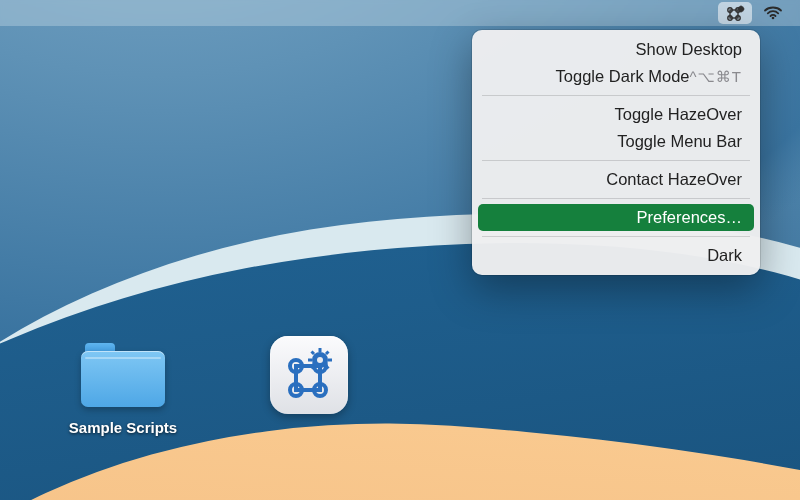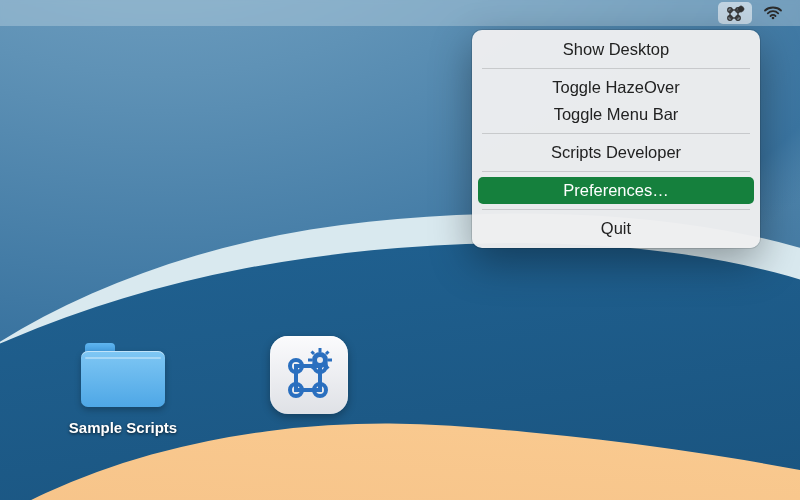--- a/index.html
+++ b/index.html
@@ -61,21 +61,21 @@
     width:288px;
     background:rgba(238,238,240,0.97);
     border-radius:10px;
     box-shadow:0 0 0 1px rgba(0,0,0,0.12), 0 14px 40px rgba(0,0,0,0.35);
     padding:6px;
     z-index:20;
     font-size:16.5px;
     color:#222;
   }
   .menu .item {
-    display:flex; align-items:center; justify-content:center;
+    display:flex; align-items:center; justify-content:flex-end;
     height:27px; padding:0 12px; border-radius:5px;
     white-space:nowrap;
   }
   .menu .item.highlight { background:#15803d; color:#fff; }
   .menu .sep { height:1px; background:rgba(0,0,0,0.14); margin:5px 4px; }
   .menu .accel { color:#8a8a8e; font-size:15px; letter-spacing:1px; }
 
   
   .icons { position:absolute; left:58px; top:338px; display:flex; gap:56px; z-index:5;justify-content:flex-end;}
   .dicon { width:130px; display:flex; flex-direction:column; align-items:center; gap:7px; }
@@ -151,38 +151,42 @@
         </g>
         <circle cx="10" cy="12" r="1.3" fill="#2b2b2b"></circle>
       </svg>
     </div>
   </div>
 
   <div class="menu">
     <div class="item">
       <span>Show Desktop</span>
     </div>
+    <div class="item">
+      <span>Toggle Dark Mode</span>
+      <span class="accel">^⌥⌘T</span>
+    </div>
     <div class="sep"></div>
     <div class="item">
       <span>Toggle HazeOver</span>
     </div>
     <div class="item">
       <span>Toggle Menu Bar</span>
     </div>
     <div class="sep"></div>
     <div class="item">
-      <span>Scripts Developer</span>
+      <span>Contact HazeOver</span>
     </div>
     <div class="sep"></div>
     <div class="item highlight">
       <span>Preferences…</span>
     </div>
     <div class="sep"></div>
     <div class="item">
-      <span>Quit</span>
+      <span>Dark</span>
     </div>
   </div>
 
   <div class="icons">
     <div class="dicon">
       <div class="glyph">
         <div class="folder">
           <div class="tab"></div>
           <div class="body"></div>
           <div class="crease"></div>

